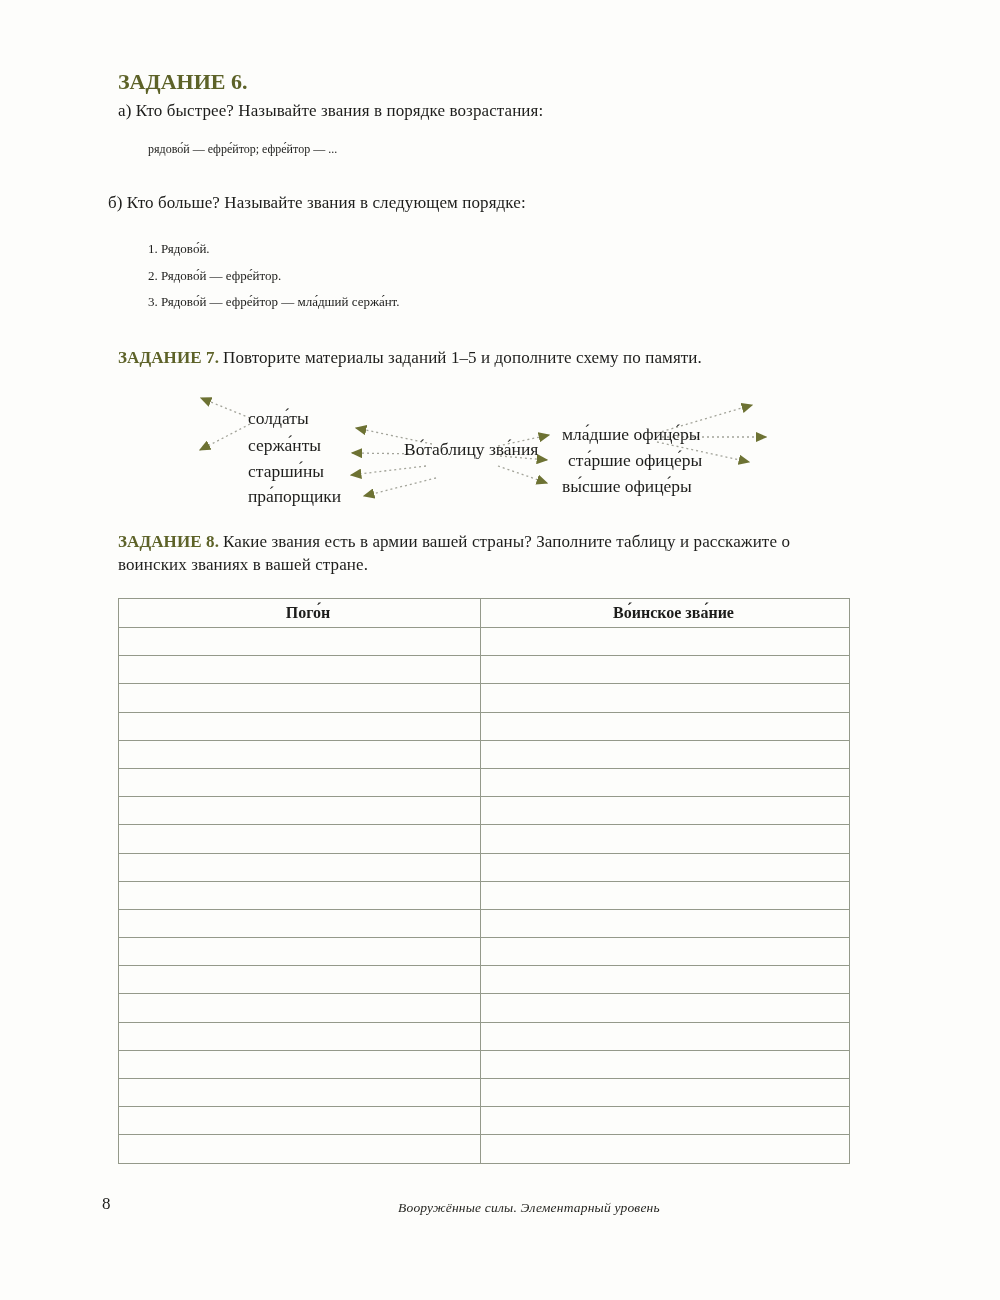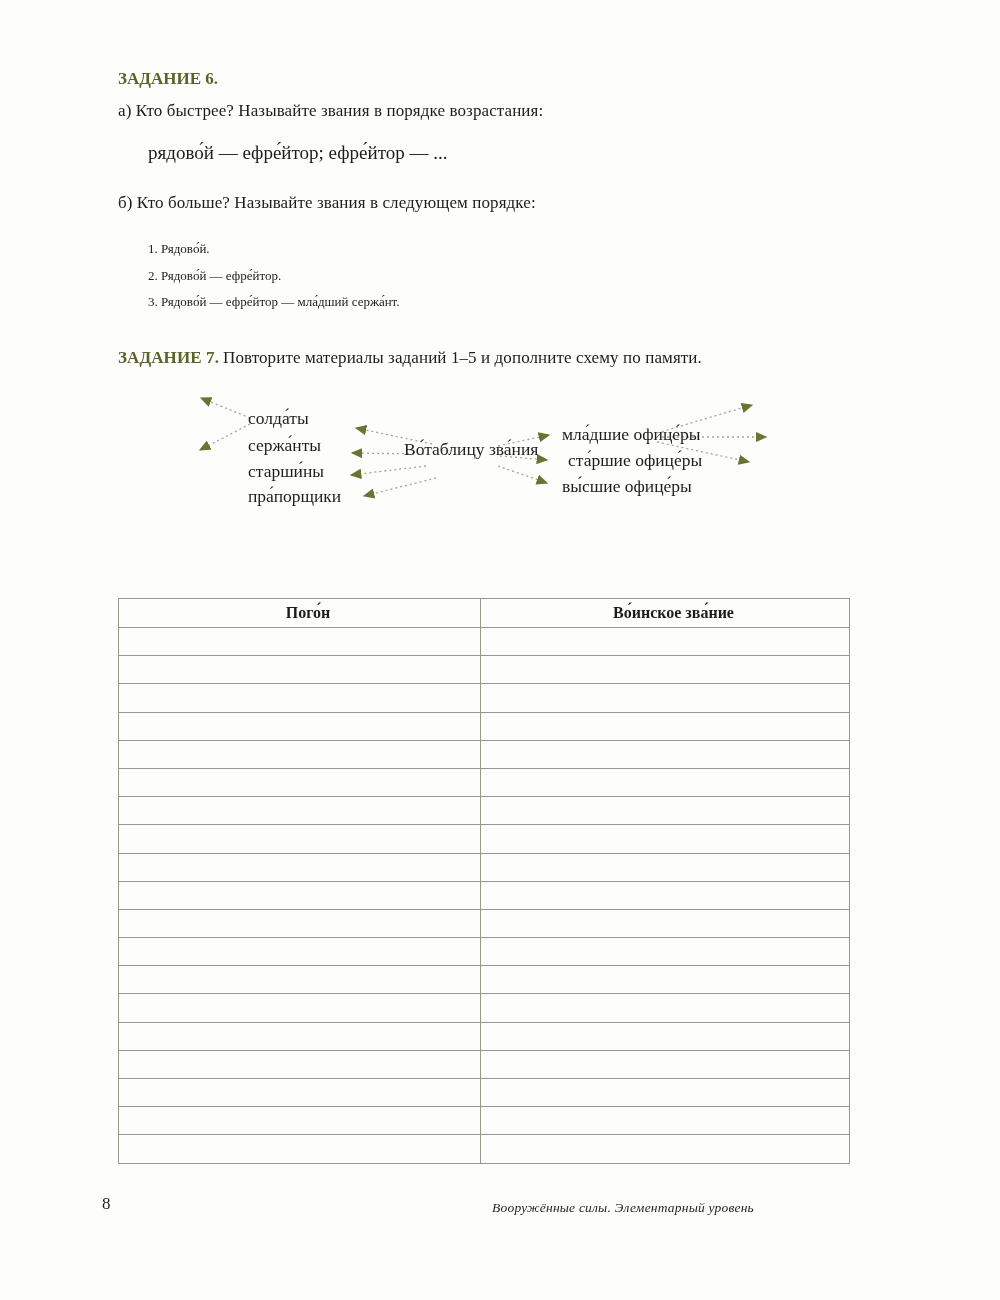--- a/index.html
+++ b/index.html
@@ -8,26 +8,26 @@
     width:1000px;height:1300px;
     background:#fdfdfb;
     font-family:"Liberation Serif","DejaVu Serif",serif;
     color:#1d1d1b;
     overflow:hidden;
   }
   .abs{position:absolute;}
   .olive{color:#5d6228;font-weight:bold;}
   .bold{font-weight:normal;}
   .body-line{font-size:17px;letter-spacing:.1px;}
-  .plain{font-size:19px;}
-
-  #t6-heading{left:118px;top:69px;font-size:17px;}
+  .plain{font-size:12px;}
+
+  #t6-heading{left:118px;top:69px;font-size:22px;}
   #t6-a{left:118px;top:101px;}
   #t6-example{left:148px;top:142px;}
-  #t6-b{left:118px;top:193px;}
+  #t6-b{left:108px;top:193px;}
   #t6-list{left:148px;top:236px;font-size:13px;line-height:26.5px;}
 
   #t7-line{left:118px;top:338px;width:740px;margin-top:10px;}
   #t7-line .olive{margin-right:4px;}
 
   #scheme{left:0;top:382px;width:1000px;height:140px;}
   #scheme svg{position:absolute;left:0;top:0;}
   .sch-label{position:absolute;font-size:17.5px;white-space:nowrap;}
   #sch-l0{left:248px;top:408px;}
   #sch-l1{left:248px;top:435px;}
@@ -54,21 +54,21 @@
   #rank-table th{
     height:28px;font-size:16px;font-weight:bold;
     text-align:center;vertical-align:middle;padding-left:17px;
   }
   #rank-table td{height:27.2px;}
   #rank-table col.c1{width:362px;}
   #rank-table col.c2{width:369px;}
 
   #page-num{left:102px;top:1194px;font-size:17px;}
   #footer-title{
-    left:398px;top:1200px;width:450px;text-align:center;
+    left:398px;top:1200px;width:450px;text-align:left;
     font-style:italic;font-size:13.5px;color:#262622;letter-spacing:.2px;
   }
 </style>
 </head>
 <body>
 
 <div class="page">
 
   <div class="abs olive" id="t6-heading">ЗАДАНИЕ 6.</div>
   <div class="abs bold body-line" id="t6-a">а) Кто быстрее? Называйте звания в порядке возрастания:</div>
@@ -113,20 +113,23 @@
   </div>
   <div class="sch-label" id="sch-l0">солда́ты</div>
   <div class="sch-label" id="sch-l1">сержа́нты</div>
   <div class="sch-label" id="sch-l2">старши́ны</div>
   <div class="sch-label" id="sch-l3">пра́порщики</div>
   <div class="sch-label" id="sch-center">Во́таблицу зва́ния</div>
   <div class="sch-label" id="sch-r0">мла́дшие офице́ры</div>
   <div class="sch-label" id="sch-r1">ста́ршие офице́ры</div>
   <div class="sch-label" id="sch-r2">вы́сшие офице́ры</div>
 
+  <div class="abs body-line" id="t8-line">
+    <span class="olive">ЗАДАНИЕ 8.</span><span class="bold">Какие звания есть в армии вашей страны? Заполните таблицу и расскажите о воинских званиях в вашей стране.</span>
+  </div>
 
   <table class="abs" id="rank-table">
     <colgroup>
         <col class="c1">
         <col class="c2">
       </colgroup>
     <thead>
       <tr>
         <th>Пого́н</th>
         <th>Во́инское зва́ние</th>

